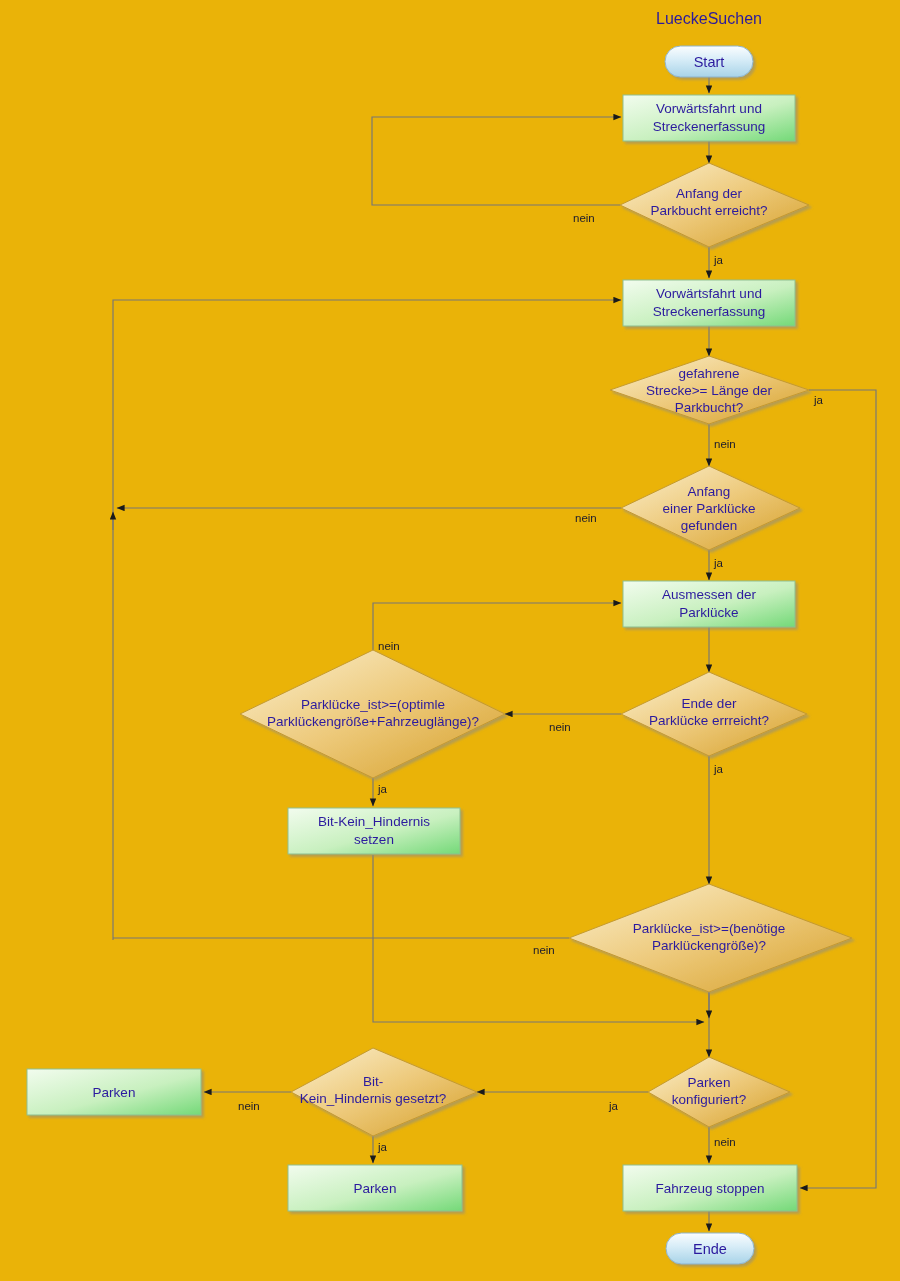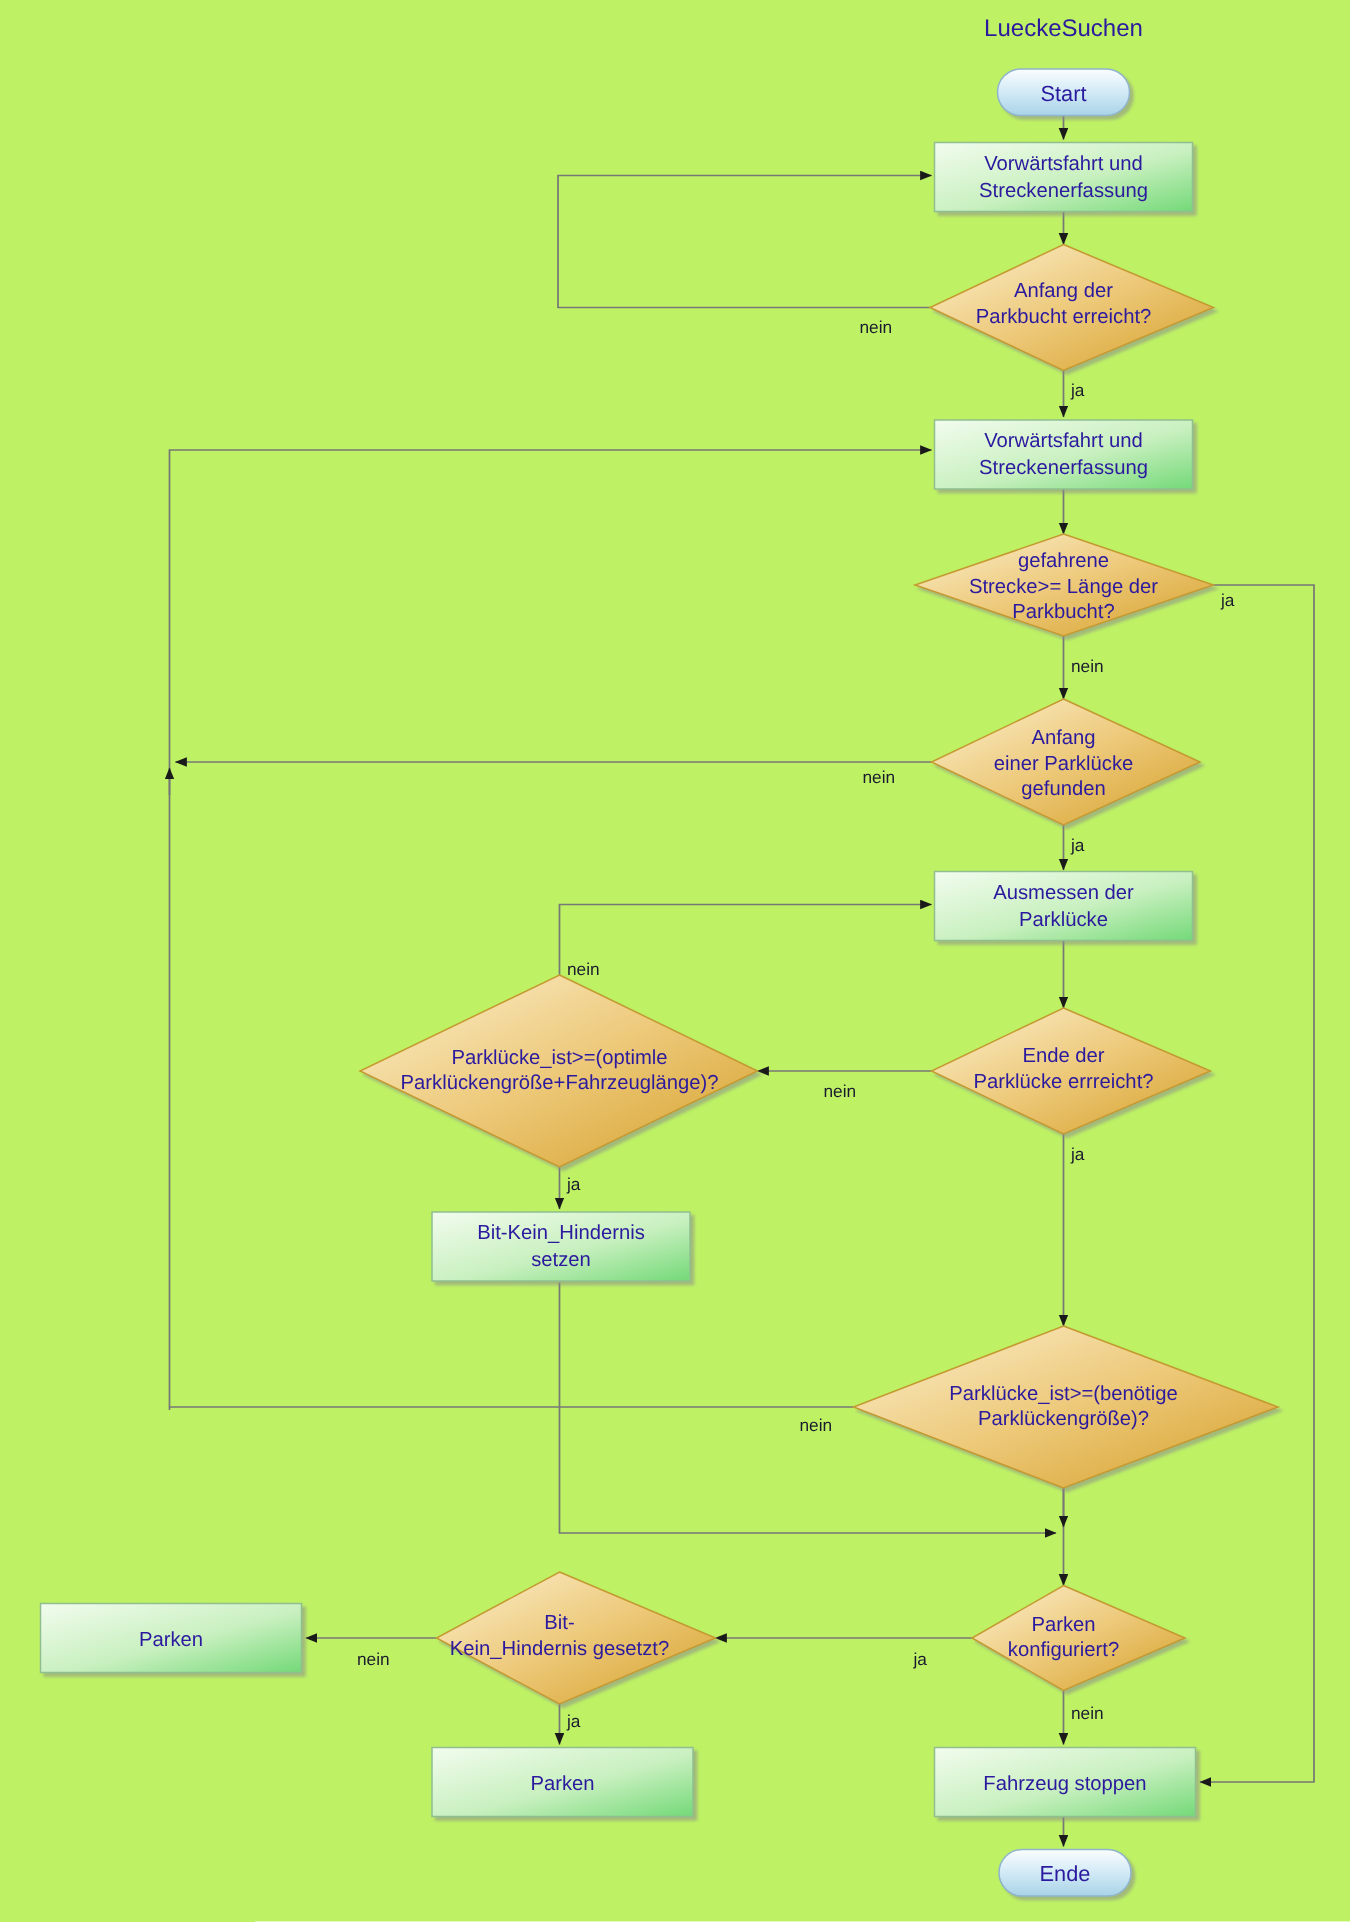--- a/index.html
+++ b/index.html
@@ -1,17 +1,17 @@
 <!DOCTYPE html>
 <html><head>
 <meta charset="utf-8">
 <style>
   html,body{margin:0;padding:0;background:#ffffff;}
   body{width:900px;height:1281px;font-family:"Liberation Sans",sans-serif;}
-  #stage{position:relative;width:900px;height:1281px;overflow:hidden;background:#bef264;}
+  #stage{position:relative;width:900px;height:1281px;overflow:hidden;background:#eab308;}
   svg#flow{position:absolute;left:0;top:0;width:900px;height:1281px;}
   .ntext{font-family:"Liberation Sans",sans-serif;font-size:13.5px;fill:#2b1a9e;text-anchor:middle;}
   .ntext.term{font-size:14.5px;}
   .elabel{font-family:"Liberation Sans",sans-serif;font-size:11.5px;fill:#1a1a2e;}
   .title{font-family:"Liberation Sans",sans-serif;font-size:16px;fill:#2b1a9e;text-anchor:middle;}
   .edge{stroke:#777777;stroke-width:1.15;fill:none;}
   .proc-stroke{stroke:#8fbf8f;stroke-width:1;}
   .dec-stroke{stroke:#c49a2e;stroke-width:1;}
   .term-stroke{stroke:#8fb4cc;stroke-width:1;}
 </style>

